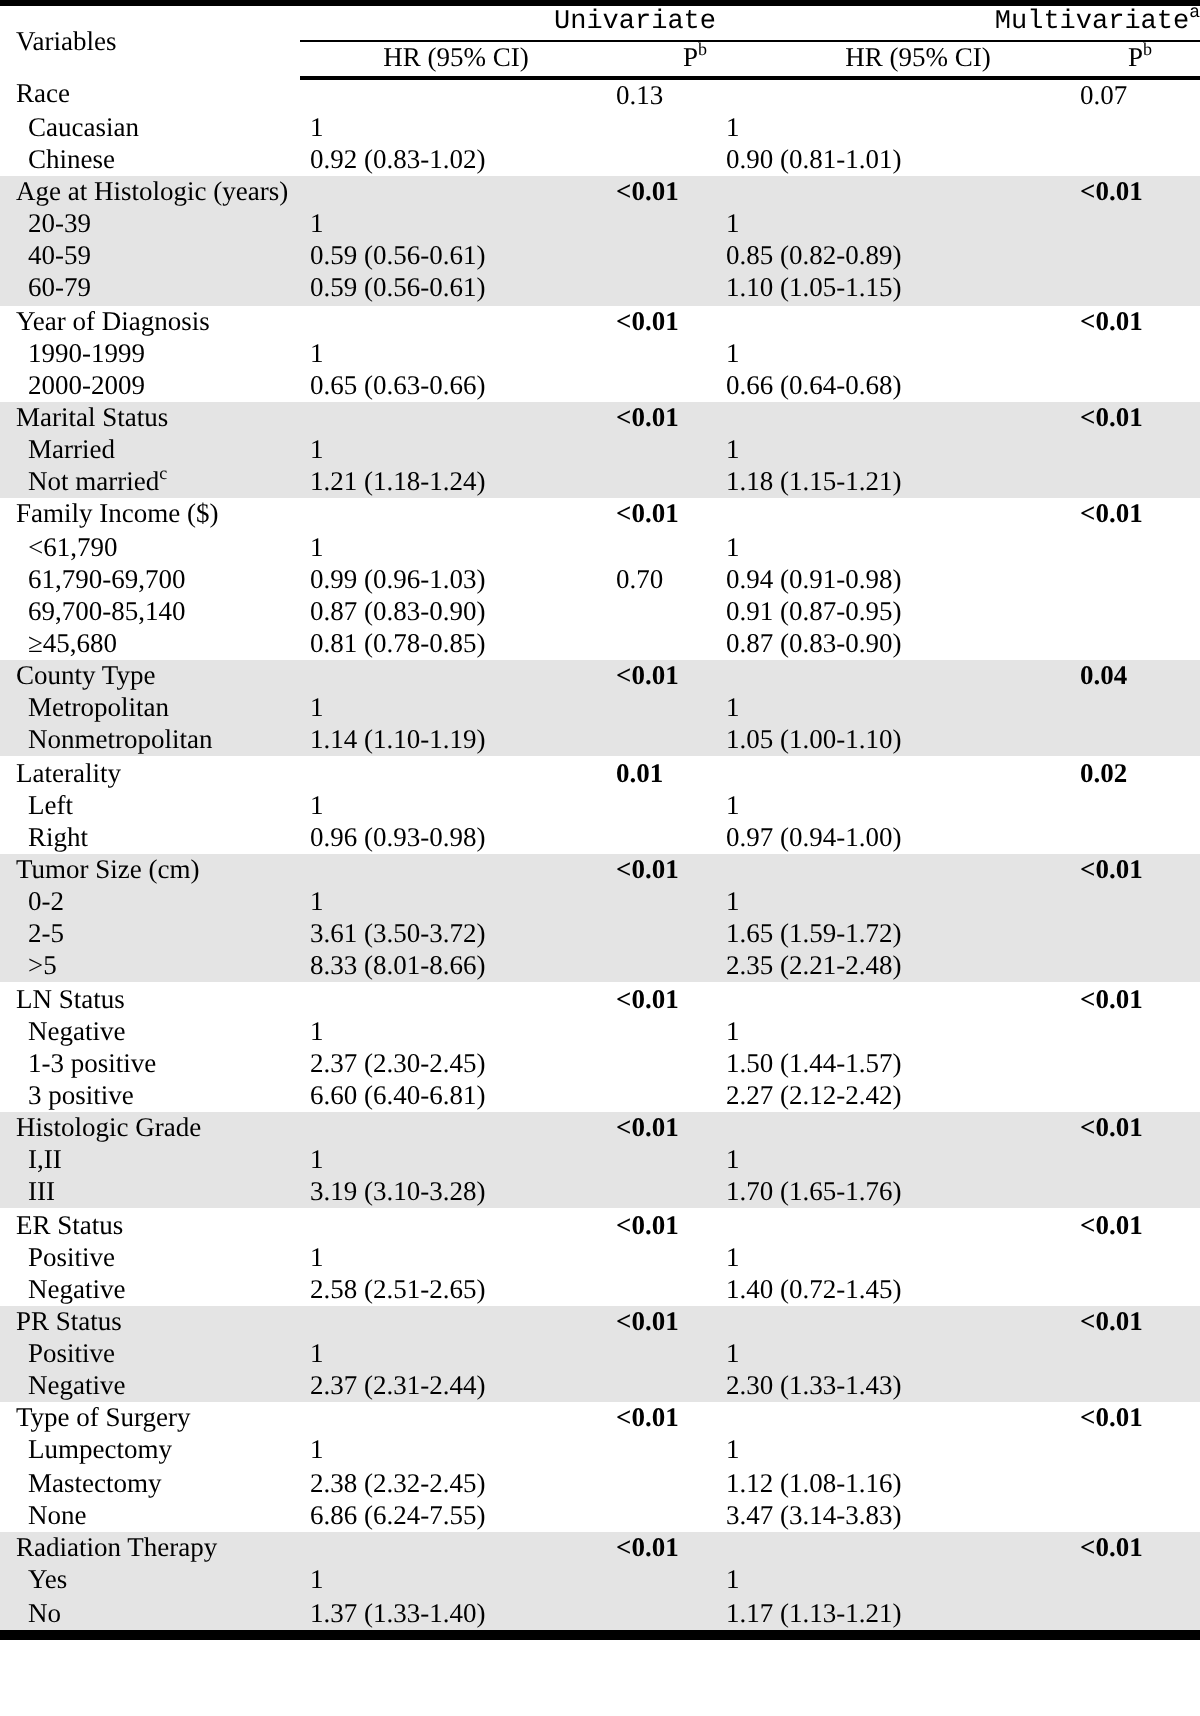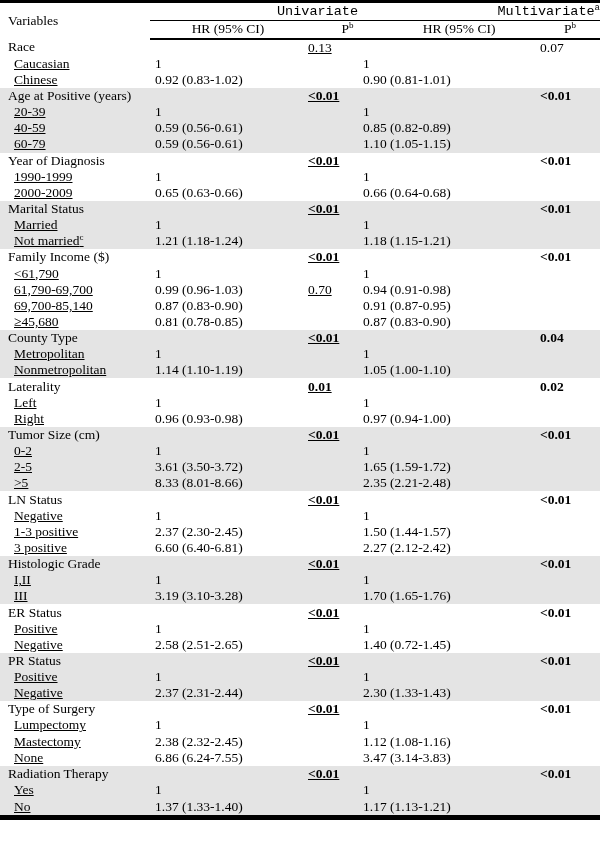--- a/index.html
+++ b/index.html
@@ -20,23 +20,23 @@
   th.var-h { text-align:left; padding-left:8px; vertical-align:middle; }
   th.grp { text-align:right; vertical-align:middle; border-bottom:1px solid var(--ink);font-family:Liberation Mono, monospace; }
   thead tr.r2 th { border-bottom:2px solid var(--ink); vertical-align:middle; text-align:center; }
   th.hr-h-uni { padding-left:23px; }
   th.p-h-uni  { padding-left:54px; }
   th.hr-h-multi { padding-left:25px; }
   th.p-h-multi  { padding-left:5px; }
   sup { font-size:9px; line-height:0; }
   tbody td { vertical-align:middle; padding:0; white-space:nowrap; overflow:hidden; }
   tbody td.lbl      { padding-left:8px; }
-  tbody td.lbl.sub  { padding-left:14px;text-decoration:underline; }
+  tbody td.lbl.sub  { padding-left:14px; }
   tbody td.hr-cell  { padding-left:5px; }
-  tbody td.p-uni    { padding-left:25px;text-decoration:underline; }
+  tbody td.p-uni    { padding-left:25px; }
   tbody td.p-multi  { padding-left:5px;margin-left:16px; }
   tbody tr.shaded td { background:var(--shade); }
   td.bold { font-weight:bold; }
 </style>
 </head>
 <body>
 
 <table>
   <colgroup>
     <col class="c1">
@@ -82,21 +82,21 @@
         <td class="p-multi"></td>
       </tr>
       <tr>
         <td class="lbl sub">Chinese</td>
         <td class="hr-cell">0.92 (0.83-1.02)</td>
         <td class="p-uni"></td>
         <td class="hr-cell">0.90 (0.81-1.01)</td>
         <td class="p-multi"></td>
       </tr>
       <tr class="shaded">
-        <td class="lbl">Age at Positive (years)</td>
+        <td class="lbl">Age at Histologic (years)</td>
         <td class="hr-cell"></td>
         <td class="p-uni bold">&lt;0.01</td>
         <td class="hr-cell"></td>
         <td class="p-multi bold">&lt;0.01</td>
       </tr>
       <tr class="shaded">
         <td class="lbl sub">20-39</td>
         <td class="hr-cell">1</td>
         <td class="p-uni"></td>
         <td class="hr-cell">1</td>

